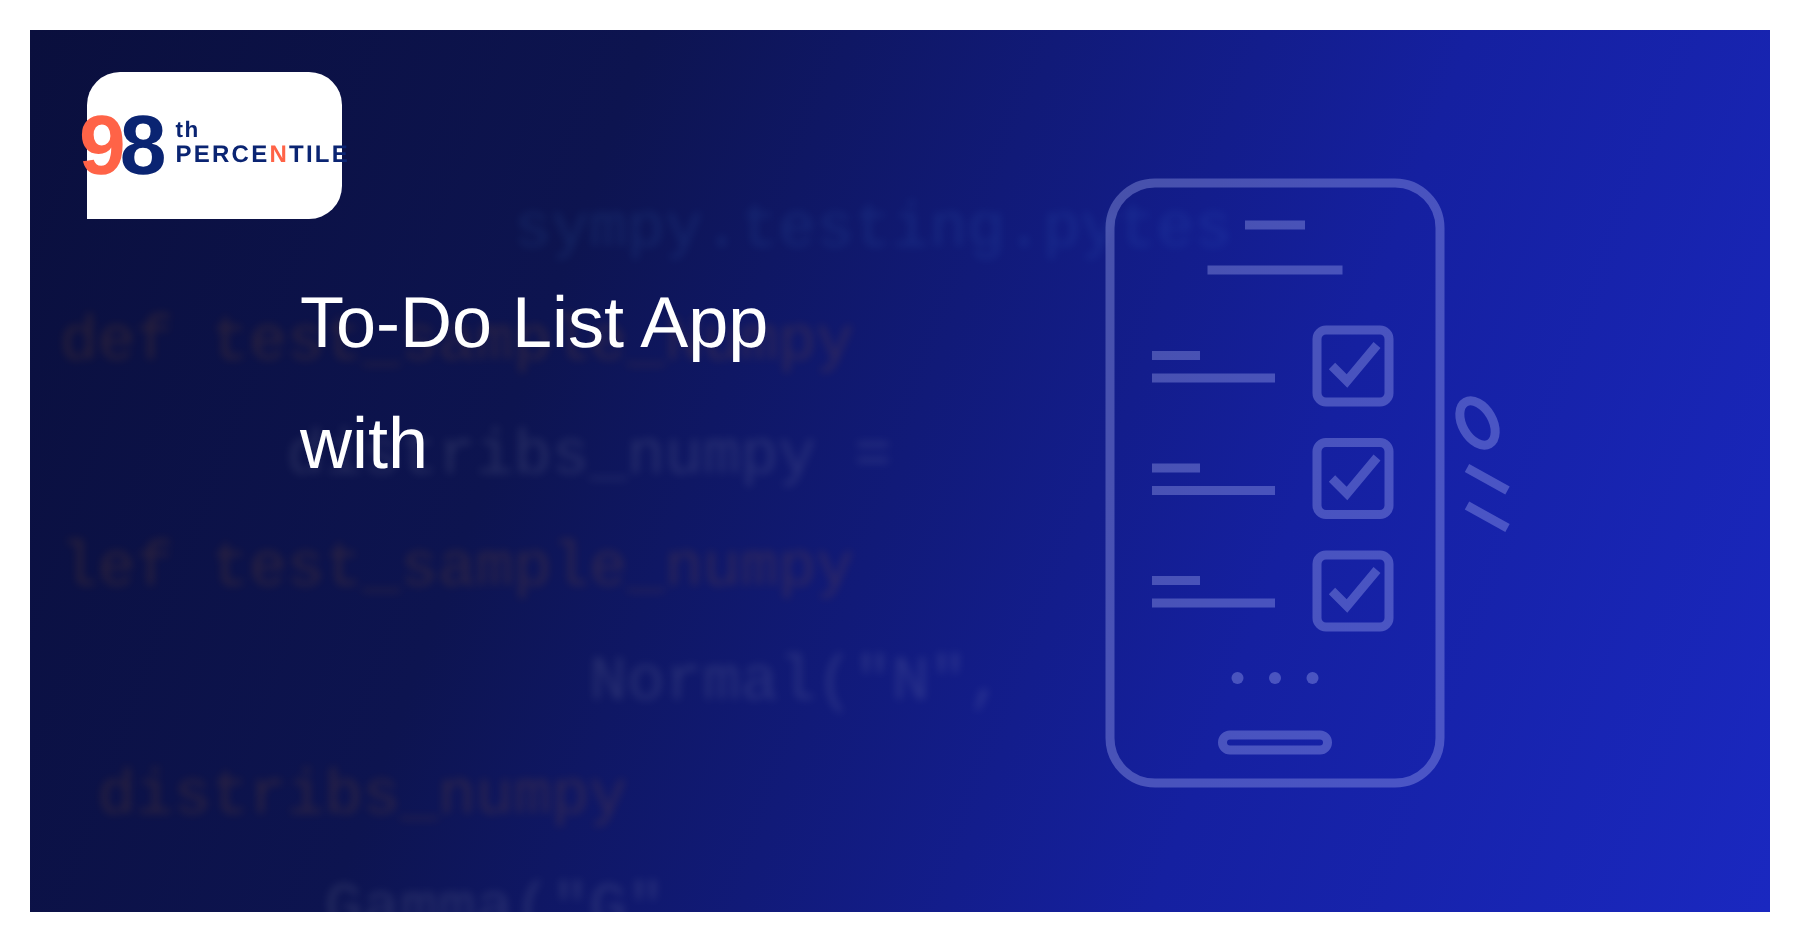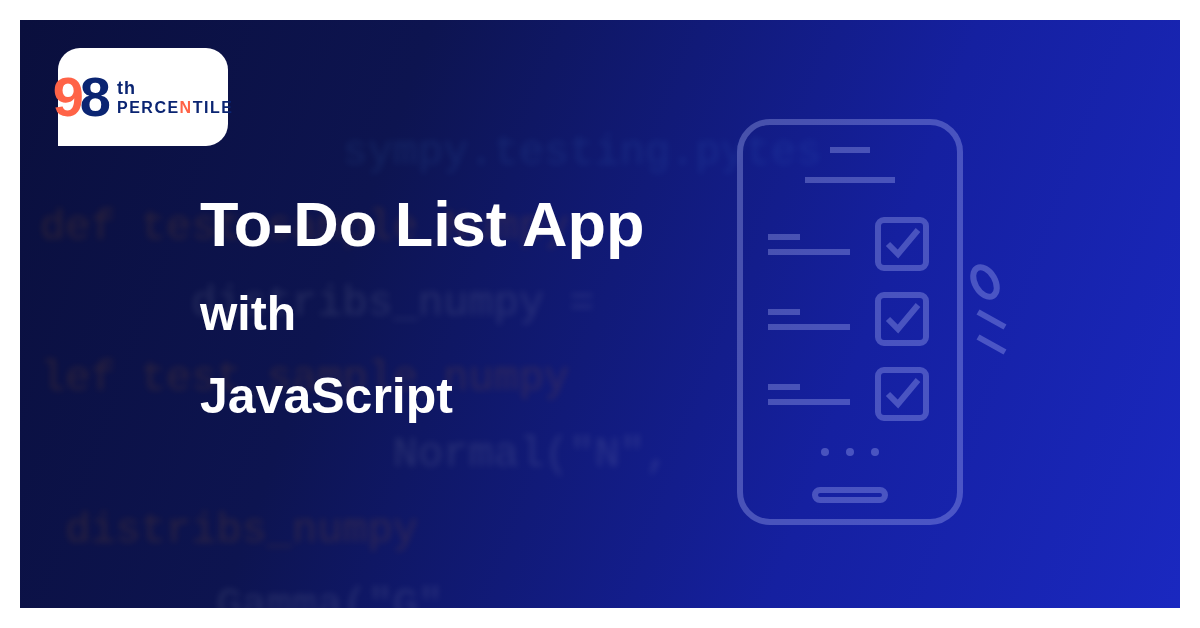--- a/index.html
+++ b/index.html
@@ -76,48 +76,48 @@
       line-height: 0.9;
       margin-left: -6px;
     }
     .logo-text-wrap {
       display: flex;
       flex-direction: column;
       margin-left: 4px;
       margin-top: 6px;
     }
     .logo-th {
-      font-size: 18px;
+      font-size: 15px;
       font-weight: 700;
       color: #0a2472;
       letter-spacing: 1px;
     }
     .logo-percentile {
       font-size: 16px;
       font-weight: 700;
       color: #0a2472;
       letter-spacing: 1.5px;
     }
     .logo-x {
       color: #ff6347;
     }
     .headline {
       position: absolute;
       top: 168px;
       left: 180px;
       color: #ffffff;
     }
     .headline-line1 {
-      font-size: 63px;
-      font-weight: 700;
+      font-size: 48px;
+      font-weight: 400;
       margin-bottom: 26px;
     }
     .headline-line2 {
       font-size: 48px;
-      font-weight: 700;
+      font-weight: 400;
       margin-bottom: 26px;
     }
     .headline-line3 {
       font-size: 50px;
       font-weight: 800;
     }
     .phone-icon {
       position: absolute;
       top: 92px;
       right: 160px;
@@ -145,21 +145,20 @@
       <div class="logo-text-wrap">
         <span class="logo-th">th</span>
         <span class="logo-percentile"><span>PERCE</span><span class="logo-x">N</span><span>TILE</span></span>
       </div>
     </div>
   </div>
 
   <div class="headline">
     <div class="headline-line1">To-Do List App</div>
     <div class="headline-line2">with</div>
-    <div class="headline-line3">JavaScript</div>
   </div>
 
   <svg class="phone-icon" width="300" height="440" viewBox="0 0 300 440" fill="none" stroke="#b8c0ff" stroke-width="6">
     <rect x="20" y="10" width="220" height="400" rx="30" ry="30"></rect>
     <line x1="110" y1="38" x2="150" y2="38" stroke-width="6"></line>
     <line x1="85" y1="68" x2="175" y2="68" stroke-width="6"></line>
 
     <line x1="48" y1="125" x2="80" y2="125"></line>
     <line x1="48" y1="140" x2="130" y2="140"></line>
     <rect x="158" y="108" width="48" height="48" rx="6"></rect>

